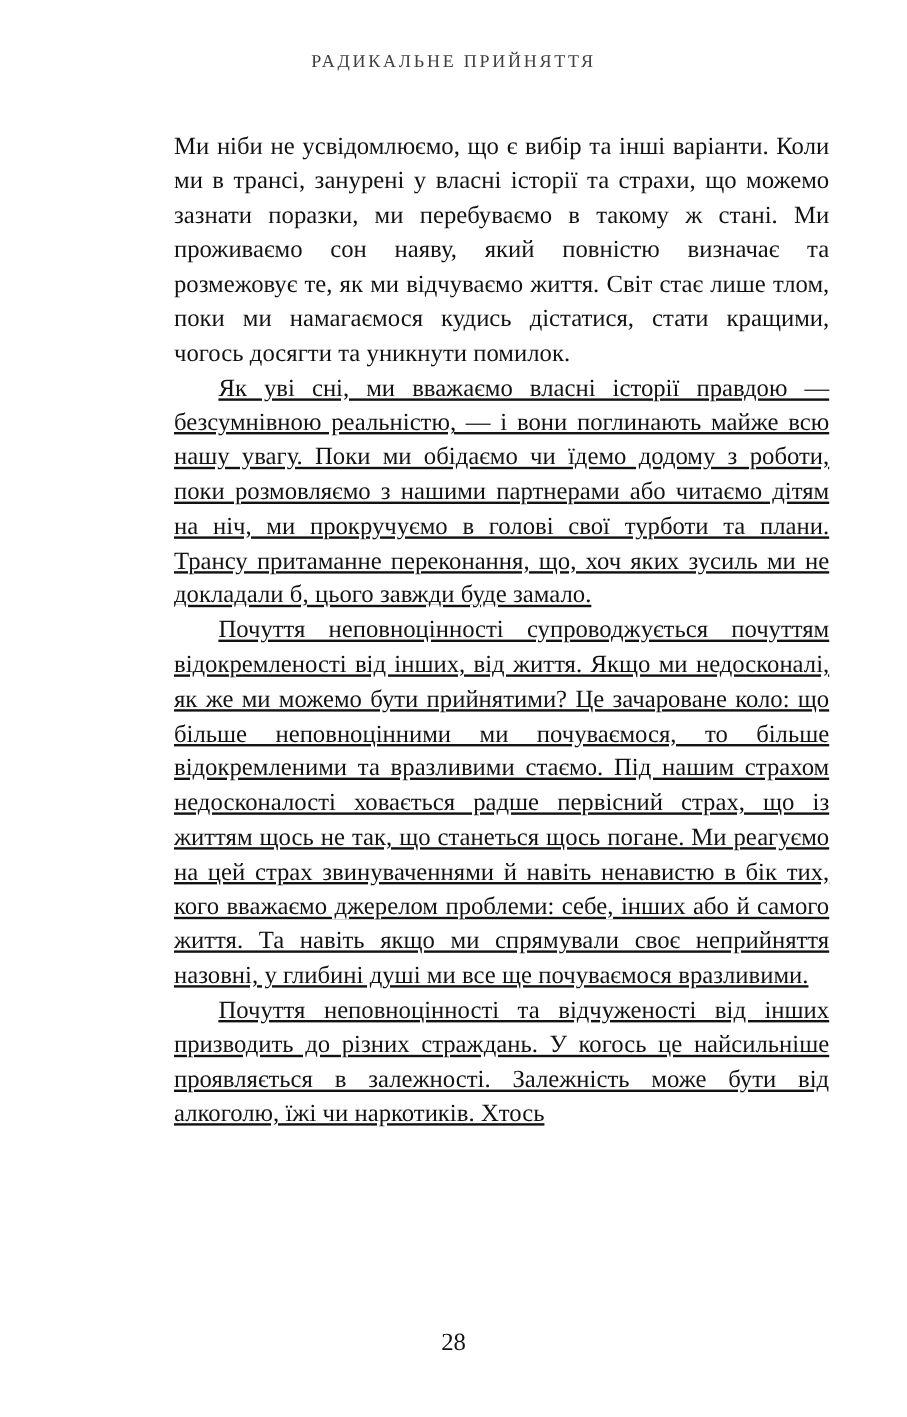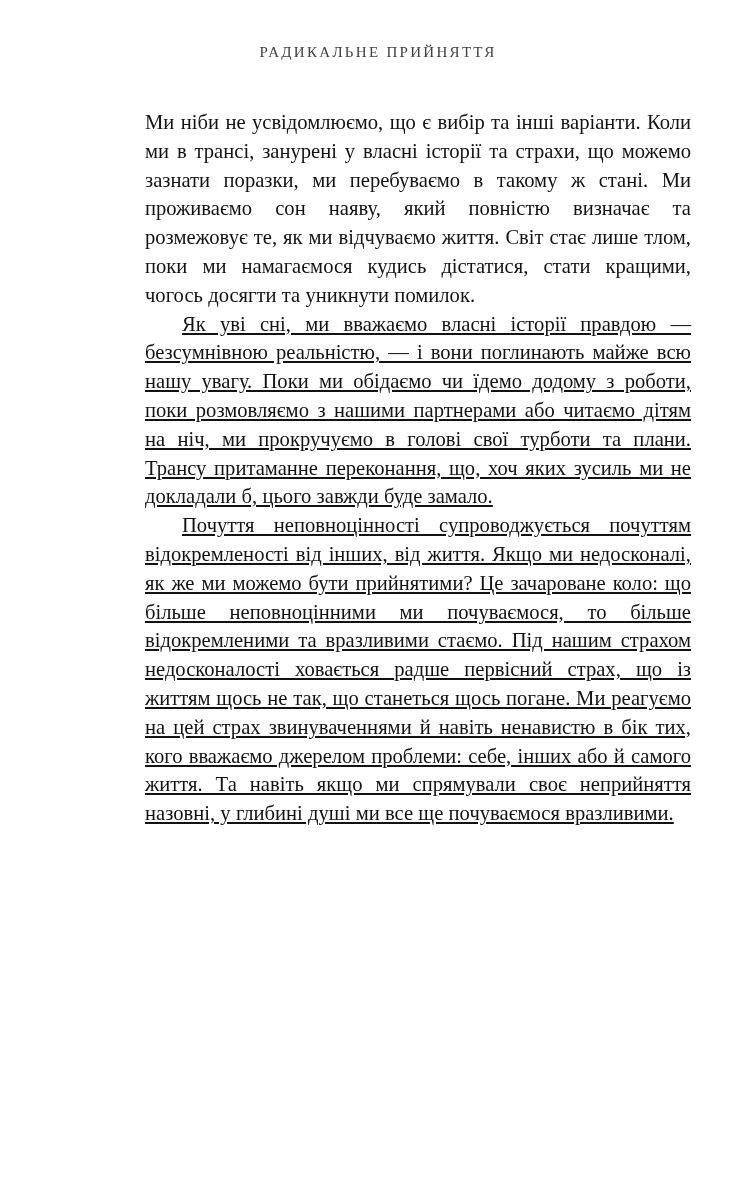--- a/index.html
+++ b/index.html
@@ -69,16 +69,18 @@
 <body>
 
 <div class="page">
 
   <div class="running-header">Радикальне прийняття</div>
 
   <div class="text-block">
     <p class="para">Ми ніби не усвідомлюємо, що є вибір та інші варіанти. Коли ми в трансі, занурені у власні історії та страхи, що можемо зазнати поразки, ми перебуваємо в такому ж стані. Ми проживаємо сон наяву, який повністю визначає та розмежовує те, як ми відчуваємо життя. Світ стає лише тлом, поки ми намагаємося кудись дістатися, стати кращими, чогось досягти та уникнути помилок.</p>
     <p class="para indent">Як уві сні, ми вважаємо власні історії правдою — безсумнівною реальністю, — і вони поглинають майже всю нашу увагу. Поки ми обідаємо чи їдемо додому з роботи, поки розмовляємо з нашими партнерами або читаємо дітям на ніч, ми прокручуємо в голові свої турботи та плани. Трансу притаманне переконання, що, хоч яких зусиль ми не докладали б, цього завжди буде замало.</p>
     <p class="para indent">Почуття неповноцінності супроводжується почуттям відокремленості від інших, від життя. Якщо ми недосконалі, як же ми можемо бути прийнятими? Це зачароване коло: що більше неповноцінними ми почуваємося, то більше відокремленими та вразливими стаємо. Під нашим страхом недосконалості ховається радше первісний страх, що із життям щось не так, що станеться щось погане. Ми реагуємо на цей страх звинуваченнями й навіть ненавистю в бік тих, кого вважаємо джерелом проблеми: себе, інших або й самого життя. Та навіть якщо ми спрямували своє неприйняття назовні, у глибині душі ми все ще почуваємося вразливими.</p>
+    <p class="para indent">Почуття неповноцінності та відчуженості від інших призводить до різних страждань. У когось це найсильніше проявляється в залежності. Залежність може бути від алкоголю, їжі чи наркотиків. Хтось</p>
   </div>
 
+  <div class="folio">28</div>
 
 </div>
 
 </body></html>

